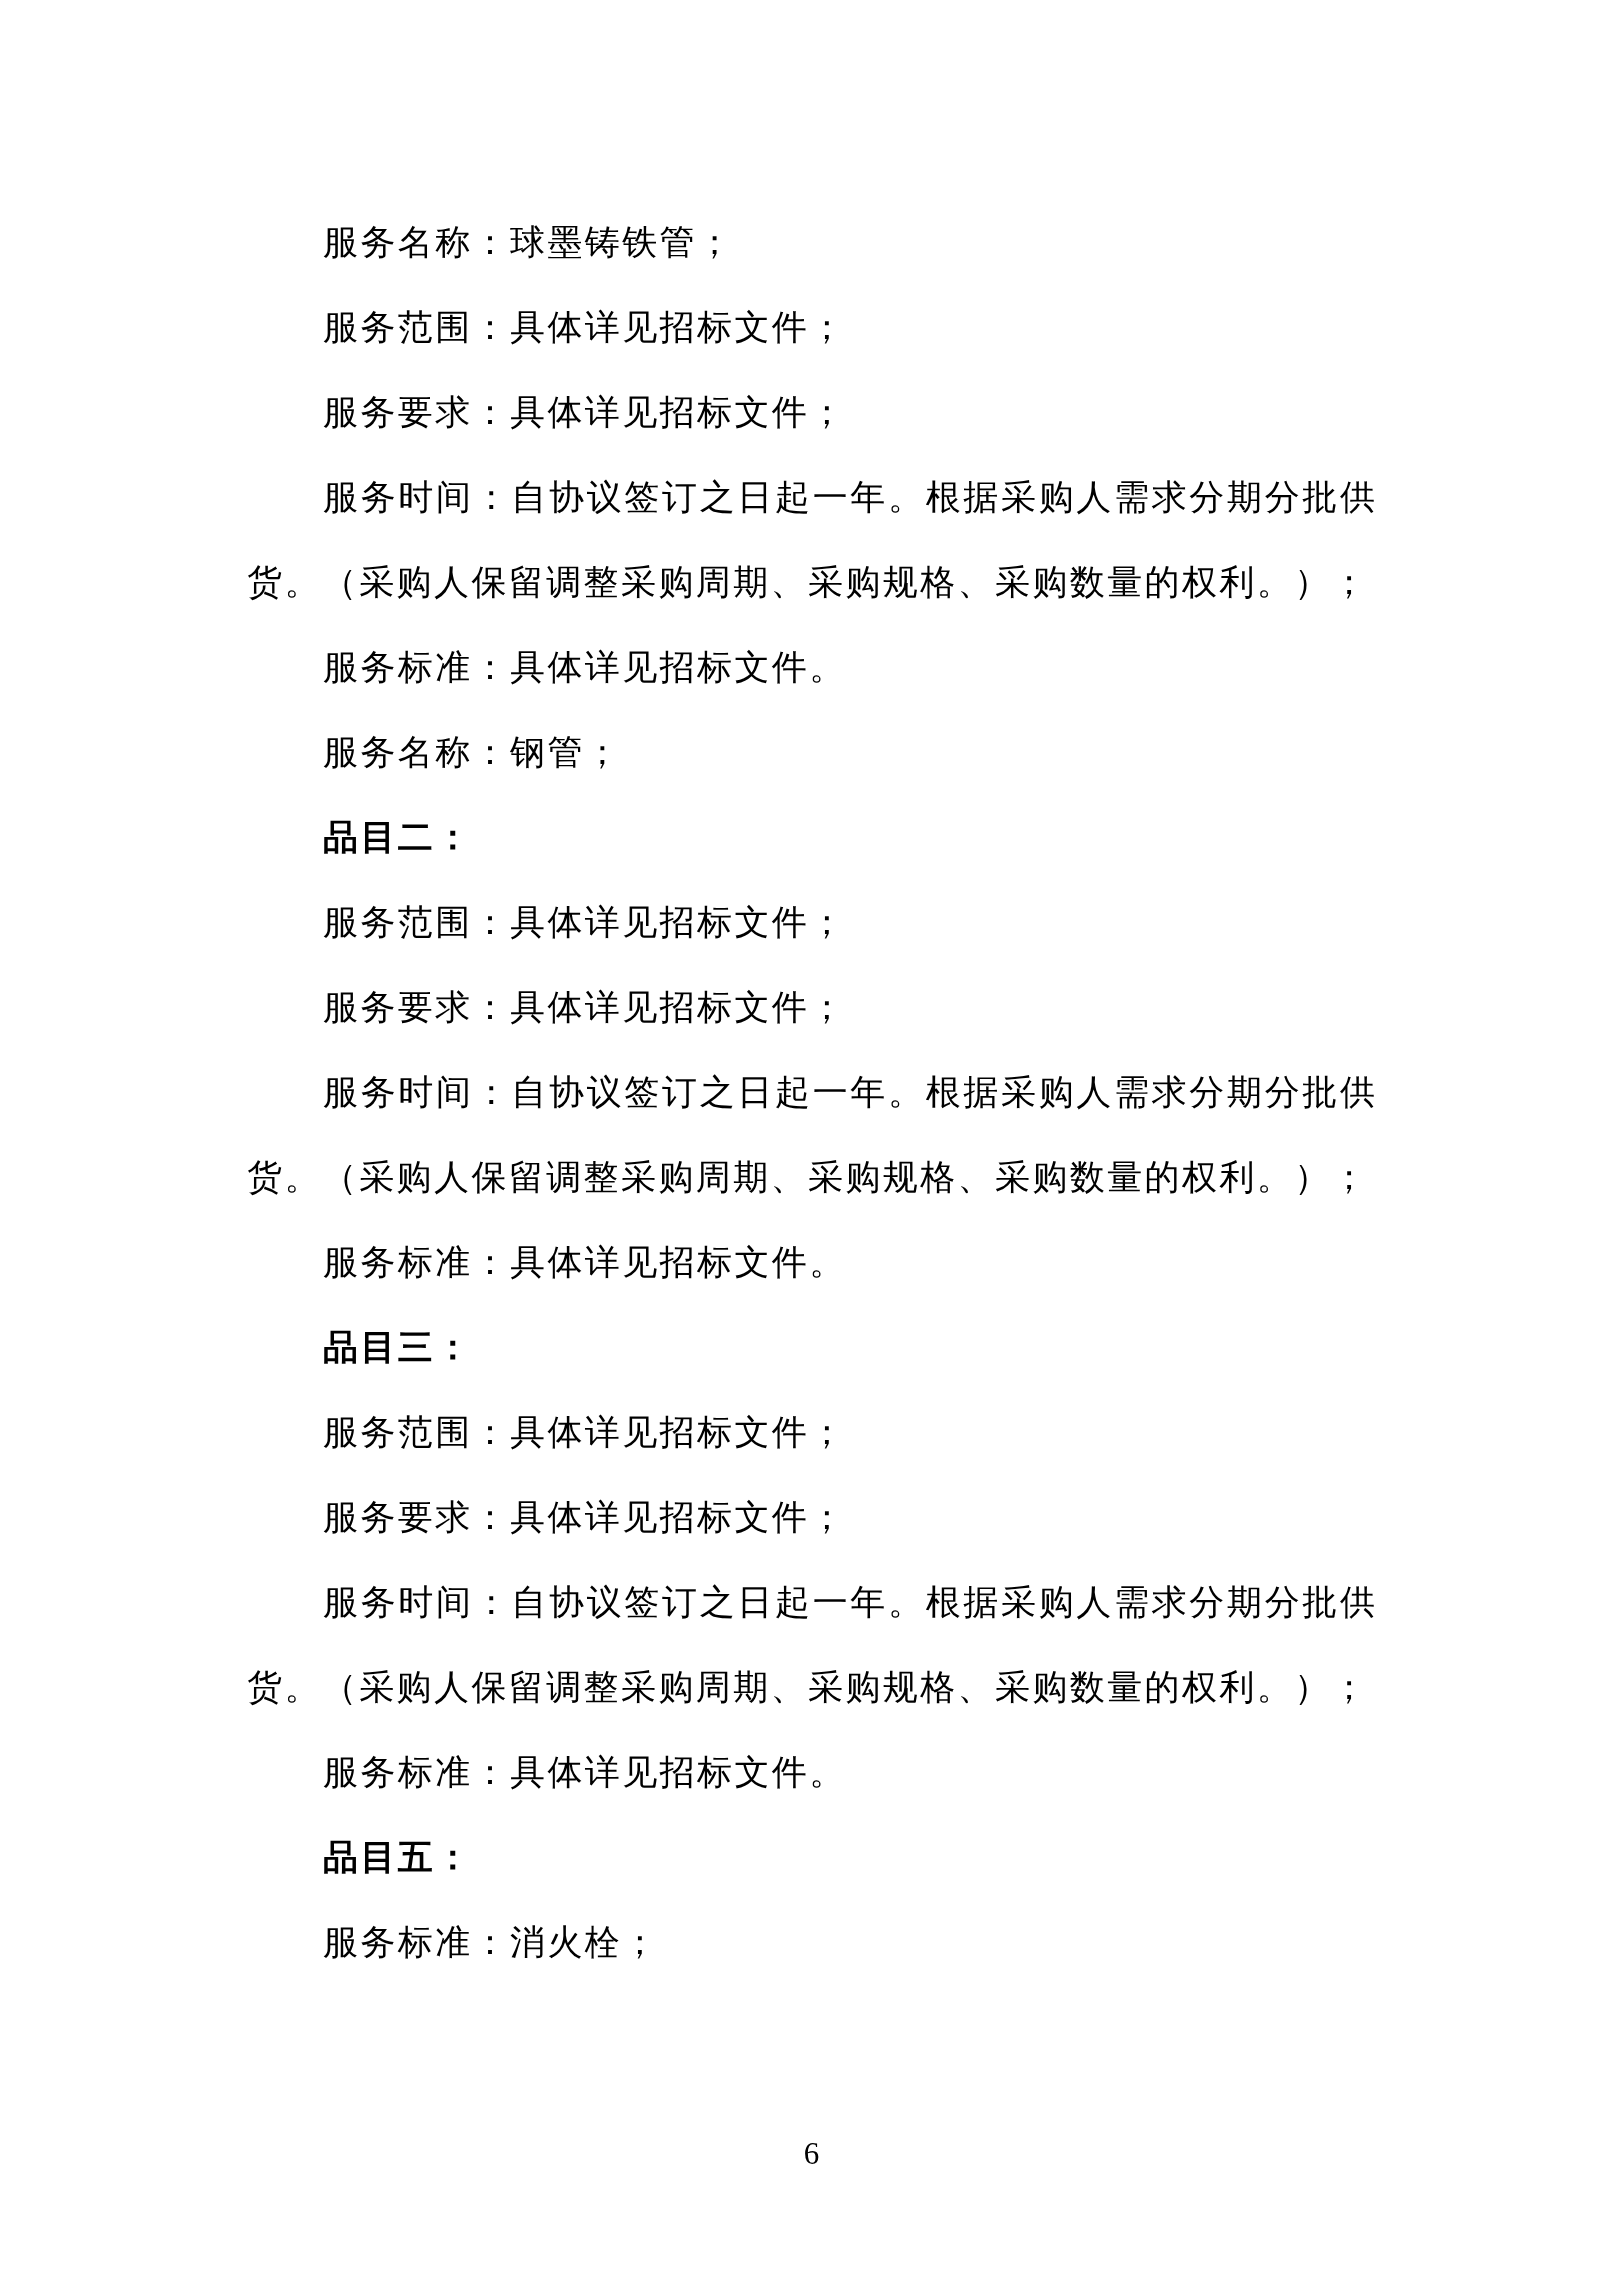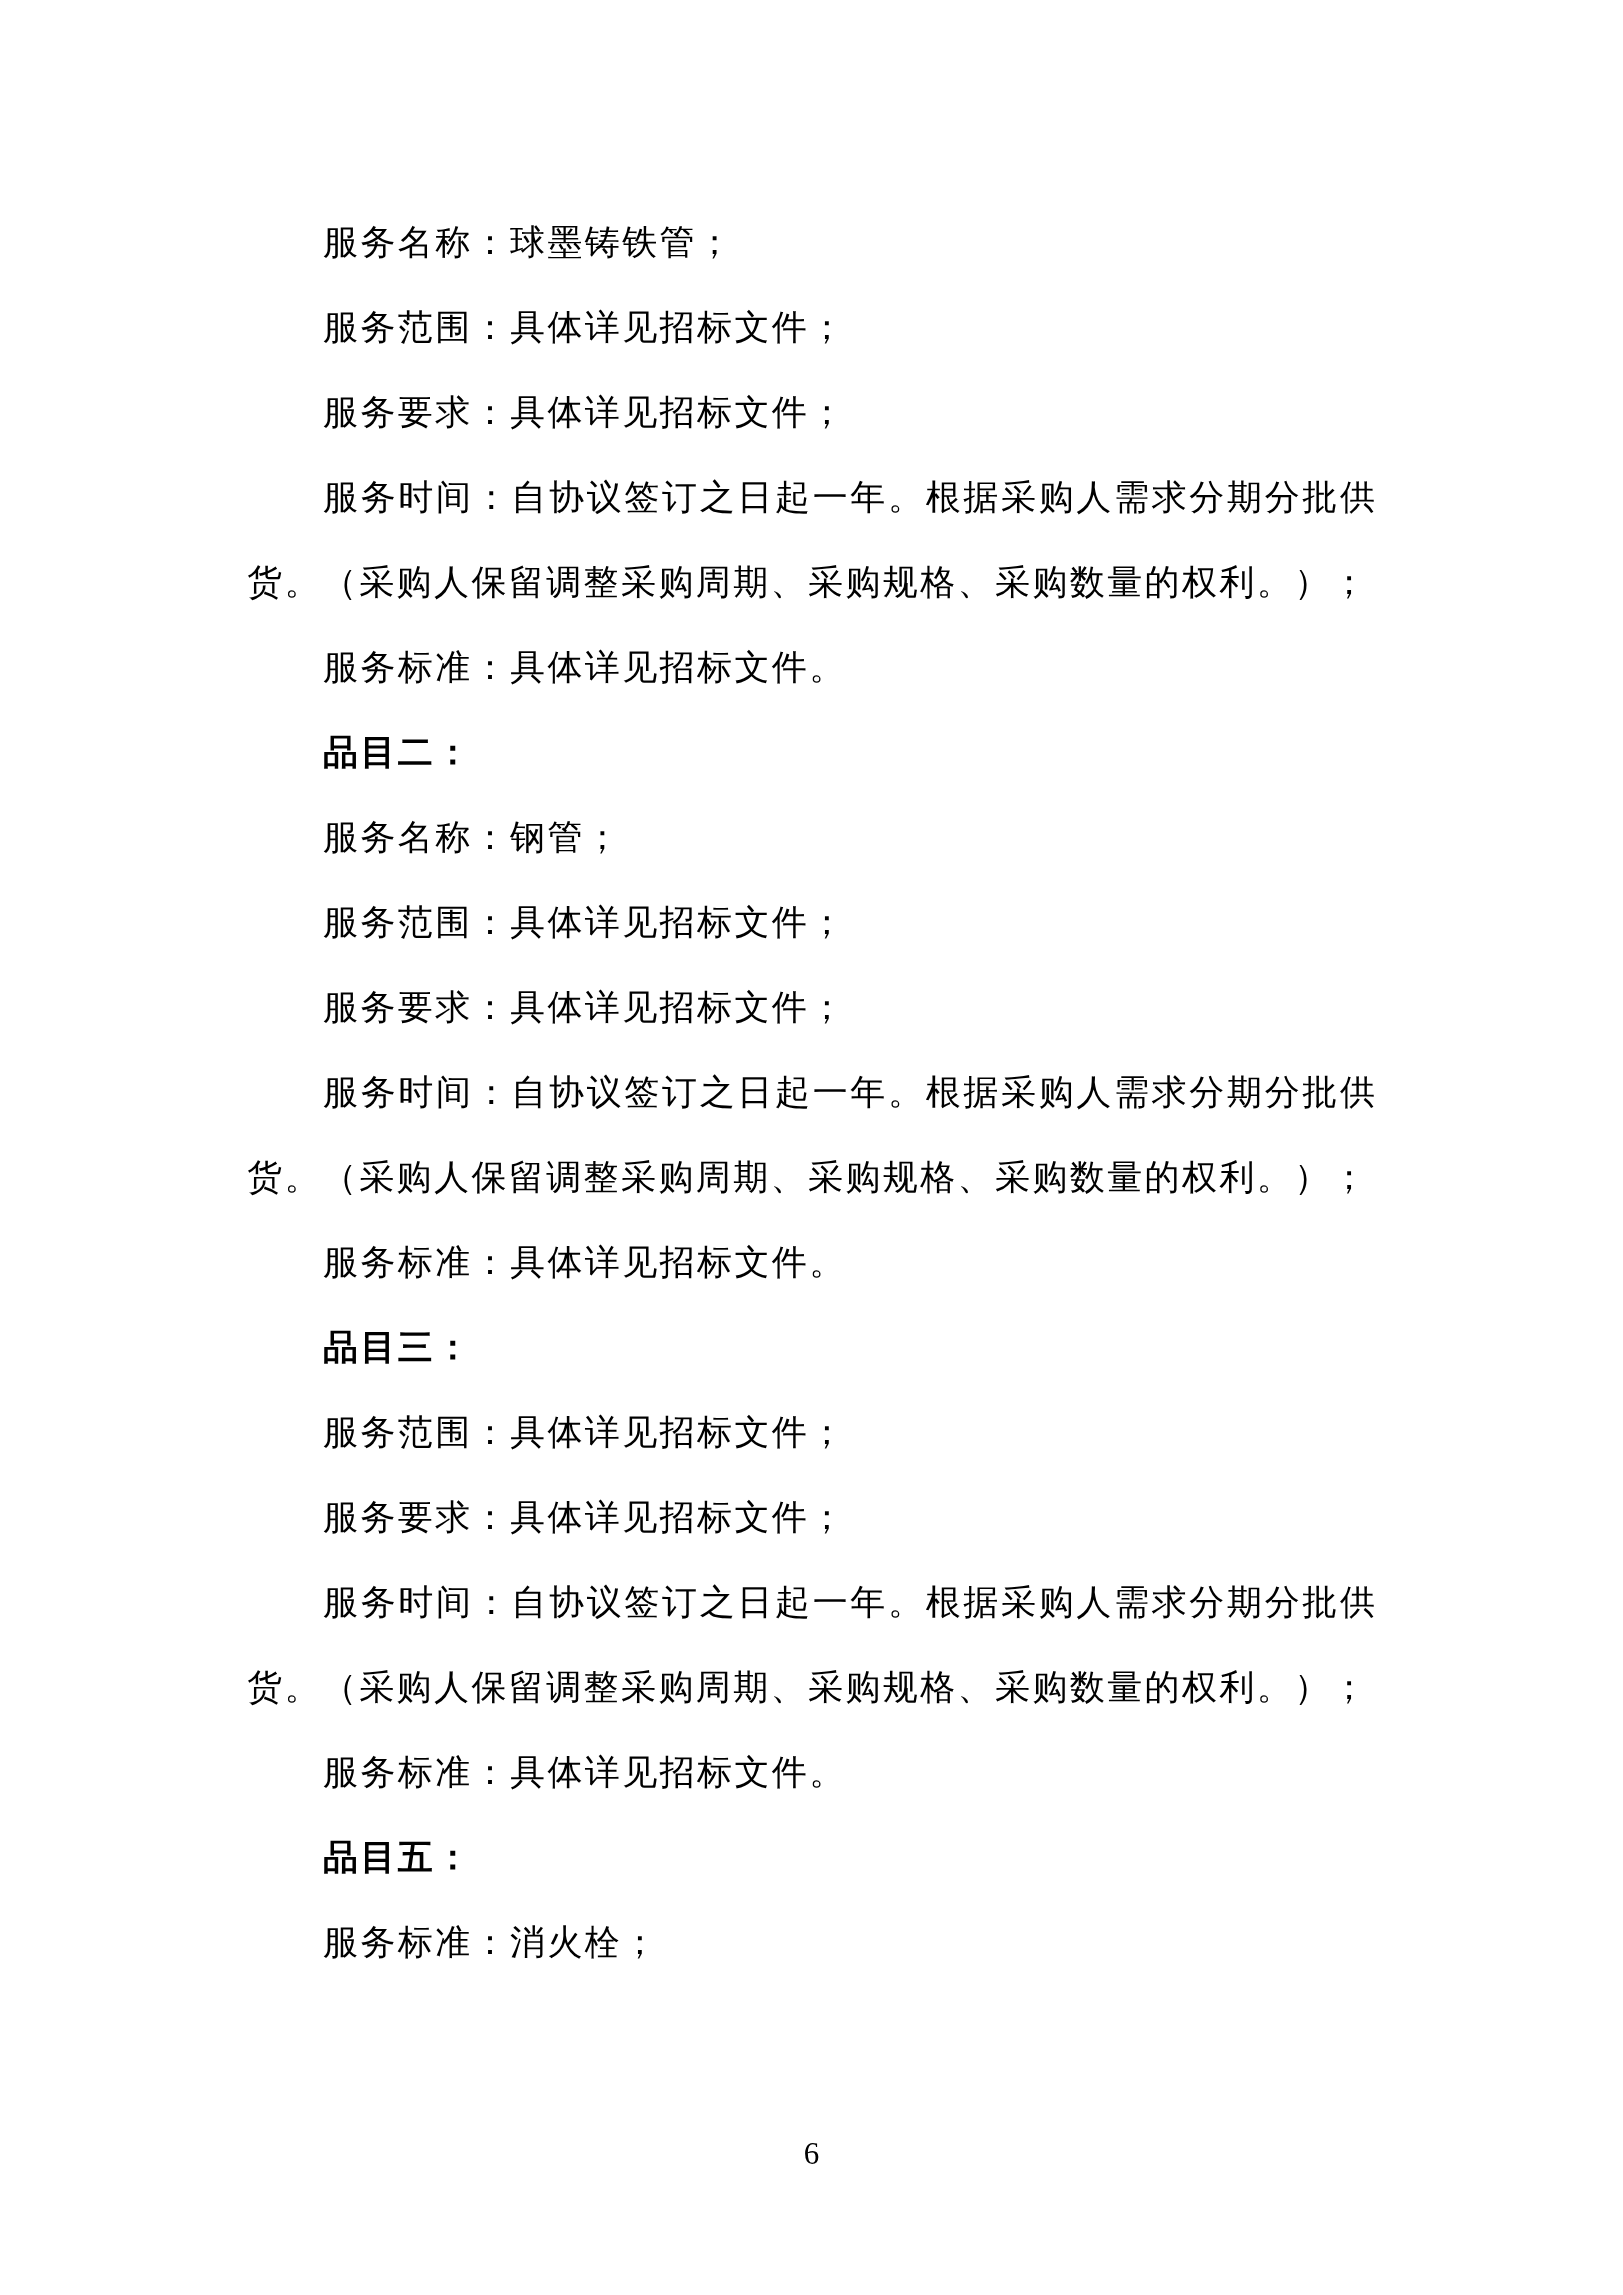--- a/index.html
+++ b/index.html
@@ -62,22 +62,22 @@
 <body>
 
 <div class="page">
   <div class="text-block">
     <div class="line indent">服务名称：球墨铸铁管；</div>
     <div class="line indent">服务范围：具体详见招标文件；</div>
     <div class="line indent">服务要求：具体详见招标文件；</div>
     <div class="line indent stretch">服务时间：自协议签订之日起一年。根据采购人需求分期分批供</div>
     <div class="line">货。（采购人保留调整采购周期、采购规格、采购数量的权利。）；</div>
     <div class="line indent">服务标准：具体详见招标文件。</div>
+    <div class="line indent">服务名称：钢管；</div>
     <div class="line indent bold">品目二：</div>
-    <div class="line indent">服务名称：钢管；</div>
     <div class="line indent">服务范围：具体详见招标文件；</div>
     <div class="line indent">服务要求：具体详见招标文件；</div>
     <div class="line indent stretch">服务时间：自协议签订之日起一年。根据采购人需求分期分批供</div>
     <div class="line">货。（采购人保留调整采购周期、采购规格、采购数量的权利。）；</div>
     <div class="line indent">服务标准：具体详见招标文件。</div>
     <div class="line indent bold">品目三：</div>
     <div class="line indent">服务范围：具体详见招标文件；</div>
     <div class="line indent">服务要求：具体详见招标文件；</div>
     <div class="line indent stretch">服务时间：自协议签订之日起一年。根据采购人需求分期分批供</div>
     <div class="line">货。（采购人保留调整采购周期、采购规格、采购数量的权利。）；</div>

